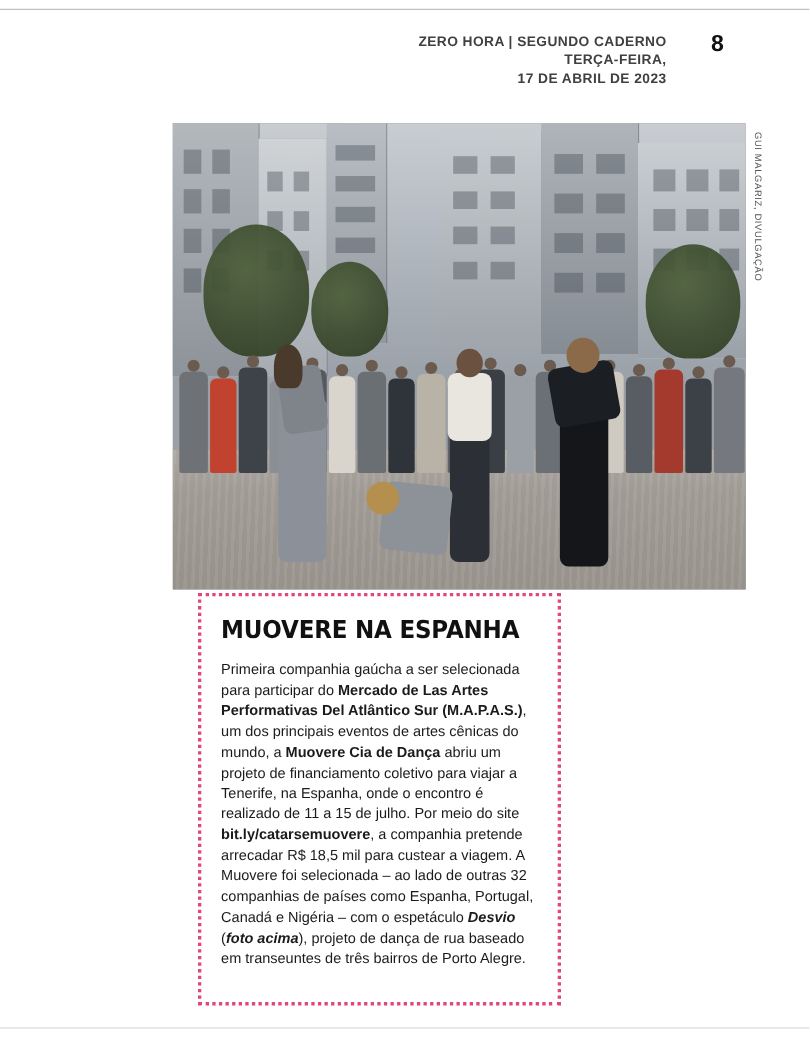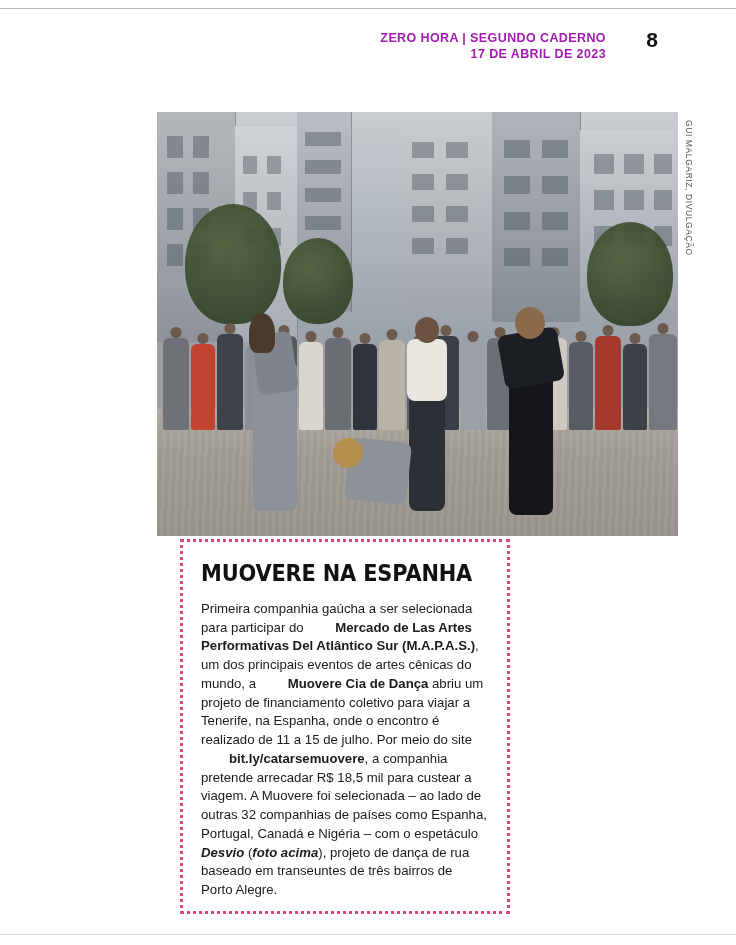--- a/index.html
+++ b/index.html
@@ -31,21 +31,21 @@
     position: absolute;
     right: 130px;
     top: 30px;
     text-align: right;
     line-height: 1.3;
   }
   .header .line {
     font-size: 12.5px;
     font-weight: bold;
     letter-spacing: 0.4px;
-    color: #a21caf;
+    color: #404040;
   }
   .page-number {
     position: absolute;
     right: 78px;
     top: 28px;
     font-size: 21px;
     font-weight: bold;
     color: #111;
     letter-spacing: 0;
   }
@@ -176,41 +176,42 @@
     transform-origin: left center;
     white-space: nowrap;
   }
   .body-text {
     font-size: 13.2px;
     line-height: 1.42;
     color: #1b1b1b;
     margin: 0;
     text-align: left;
   }
-  .body-text b { font-weight: bold; margin-left: 28px; }
+  .body-text b { font-weight: bold; }
   .body-text i { font-style: italic; font-weight: bold; }
   .body-text .bi { font-weight: bold; font-style: italic; }
 
   
   .bottom-rule {
     position: absolute;
     left: 0;
     bottom: 10px;
     width: 736px;
     height: 1px;
     background: #d8d8d8;
   }
 </style>
 </head>
 <body>
 
 <div class="top-rule"></div>
 
 <div class="header">
   <div class="line">ZERO HORA | SEGUNDO CADERNO</div>
+  <div class="line">TERÇA-FEIRA,</div>
   <div class="line">17 DE ABRIL DE 2023</div>
 </div>
 <div class="page-number">8</div>
 
 <div class="photo-wrap">
   <div class="photo">
     <div class="sky"></div>
 
     <div class="bldg b1">
       <div class="win" style="left:10px;top:24px;width:16px;height:22px"></div>

